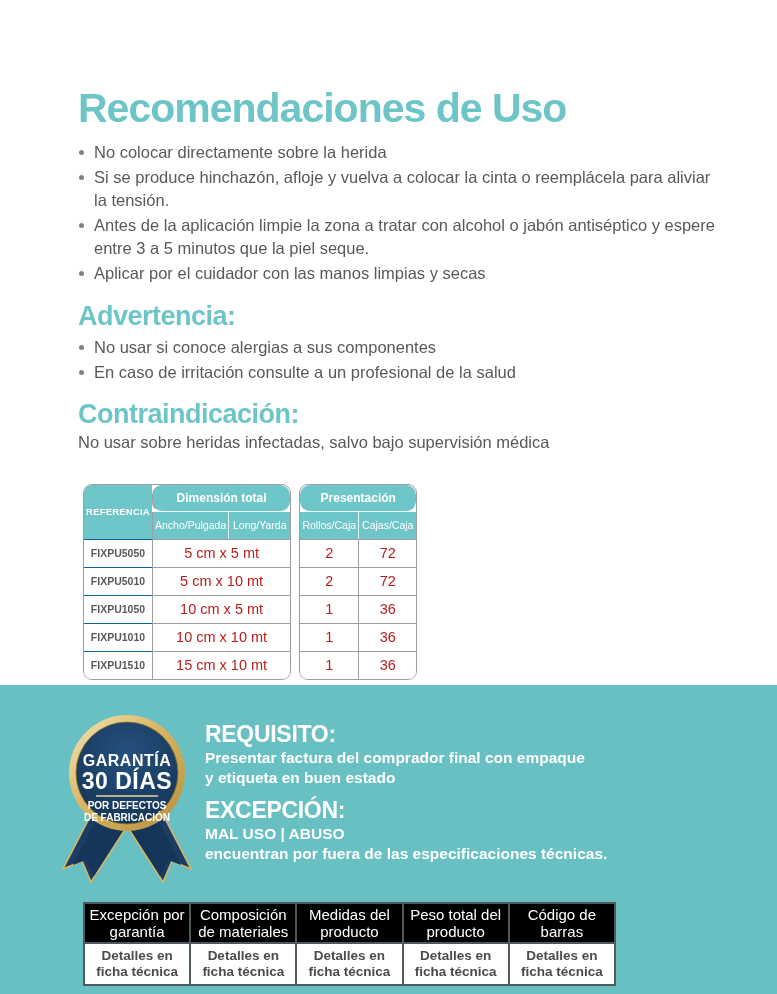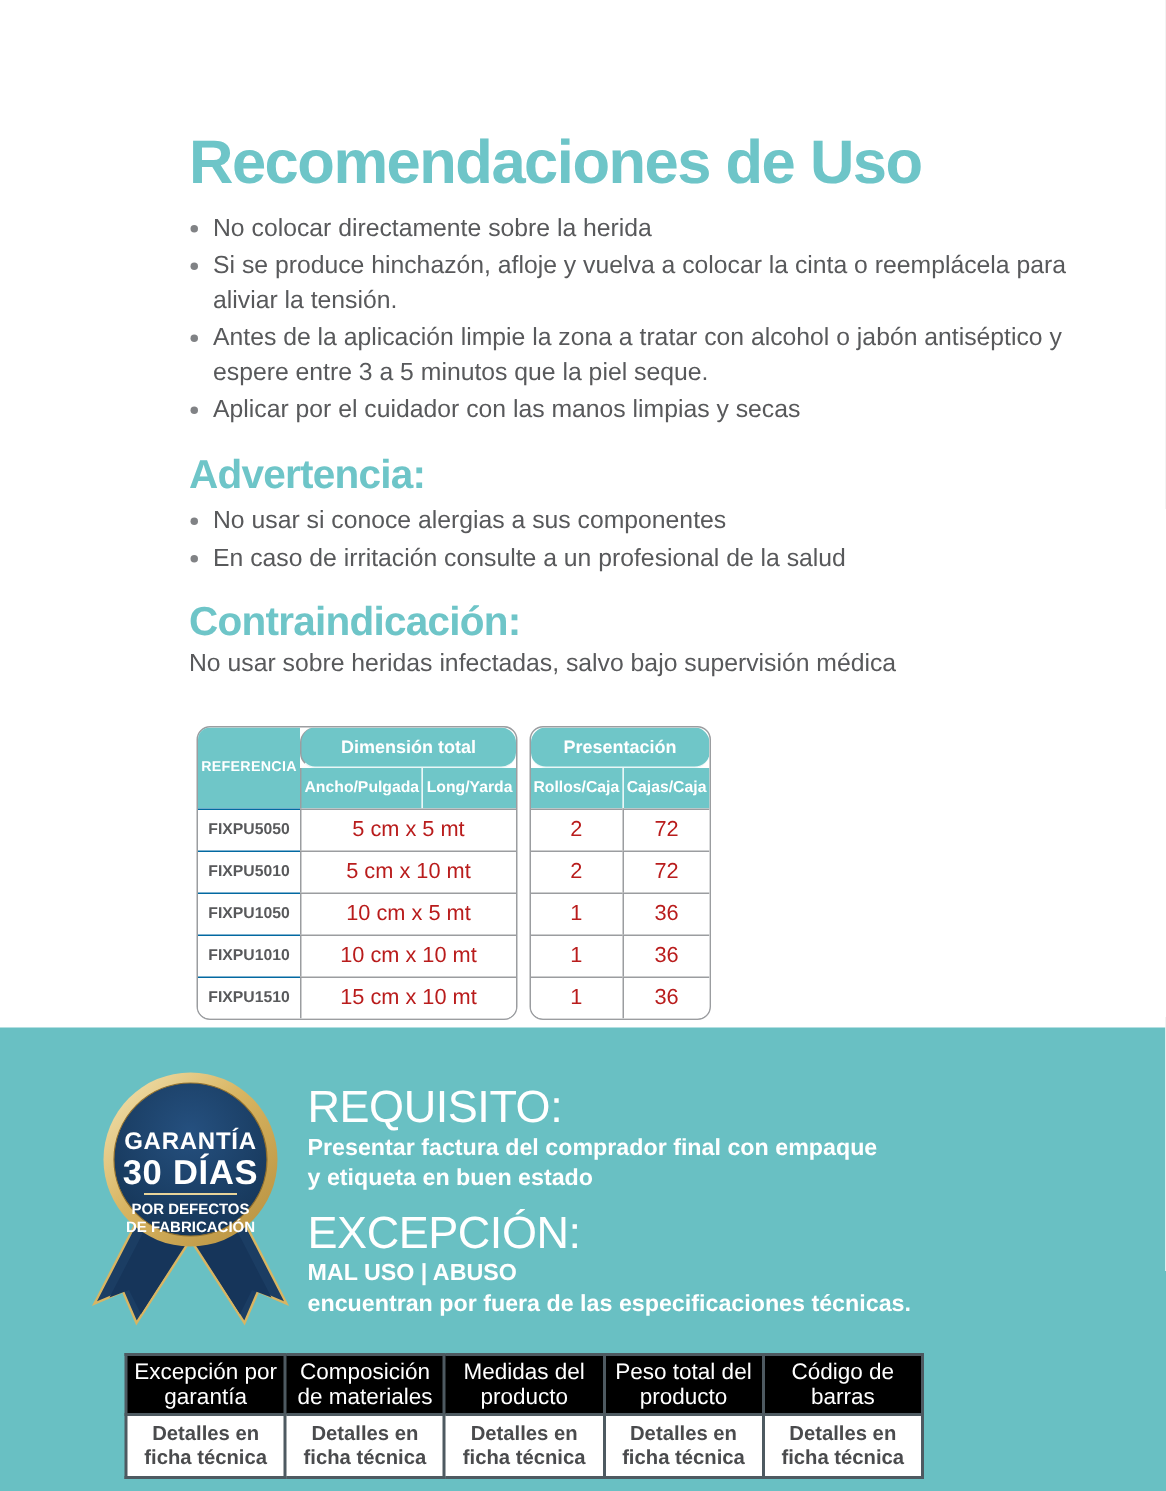--- a/index.html
+++ b/index.html
@@ -1,20 +1,20 @@
 <!DOCTYPE html>
 <html><head>
 <meta charset="utf-8">
 <style>
   * { margin:0; padding:0; box-sizing:border-box; }
   html,body { background:#e9e9e9; }
   body { font-family:"Liberation Sans", sans-serif; }
   .page {
     position:relative; width:777px; height:994px; margin:0 auto;
-    background:#ffffff; overflow:hidden;padding-left:48px;
+    background:#ffffff; overflow:hidden;
   }
   
   .content { padding:86px 60px 0 78px; }
   .page-title {
     font-size:41px; font-weight:800; color:#6EC5C8;
     letter-spacing:-1px; line-height:1.12; margin-bottom:9px;
   }
   .bullet-list { list-style:none; max-width:640px; }
   .bullet-list li {
     position:relative; padding-left:16px; color:#58595B;
@@ -37,41 +37,41 @@
   .spec-table {
     border:1px solid #9B9DA0; border-radius:9px; overflow:hidden;
     border-collapse:separate; border-spacing:0; background:#fff;
   }
   .spec-table th, .spec-table td { text-align:center; vertical-align:middle; }
   .spec-table thead th { background:#6FC6C8; color:#ffffff; }
   .th-ref   { width:68px; font-size:9.5px; font-weight:700; letter-spacing:.2px; }
   .th-group { font-size:12px; font-weight:700; height:27px;
               border-left:1px solid #9B9DA0; border-bottom:1px solid rgba(255,255,255,.85);border-radius:10px; }
   .th-group.no-left { border-left:none; }
-  .th-sub   { font-size:10.5px; font-weight:700; height:27px; padding:0 2px;margin-left:17px; }
+  .th-sub   { font-size:10.5px; font-weight:400; height:27px; padding:0 2px;margin-left:17px; }
   .th-sub.gray-left  { border-left:1px solid #9B9DA0; }
   .th-sub.white-left { border-left:1px solid rgba(255,255,255,.85); }
   .spec-table tbody th {
     font-size:10.5px; font-weight:700; color:#58595B; height:28px;
     border-top:1px solid #0369a1; background:#fff;
   }
   .spec-table tbody td {
     font-size:14.5px; font-weight:400; color:#b91c1c; height:28px;
     border-top:1px solid #9B9DA0; border-left:1px solid #9B9DA0; background:#fff;
   }
   .col-w76 { width:76px; } .col-w62 { width:62px; } .col-w58 { width:58px; }
 
   
   .warranty-section {
     position:absolute; left:0; right:0; bottom:0; height:309px;
     background:#69C0C3; color:#fff;
   }
   .badge-wrap { position:absolute; left:60px; top:24px; width:134px; height:182px; }
   .warranty-text { position:absolute; left:205px; top:37px; width:540px; }
-  .w-heading { font-size:30px; font-weight:400; letter-spacing:-0.3px; line-height:1.12; }
+  .w-heading { font-size:23px; font-weight:700; letter-spacing:-0.3px; line-height:1.12; }
   .w-sub { font-size:15.5px; font-weight:700; line-height:20.5px; }
   .gap-a { margin-top:9px; } .gap-b { margin-top:14px; }
 
   
   .footer-table {
     position:absolute; left:83px; top:217px;
     border-collapse:collapse; table-layout:fixed; width:533px;
   }
   .footer-table th, .footer-table td {
     border:2px solid #4E5A61; text-align:center; vertical-align:middle;

